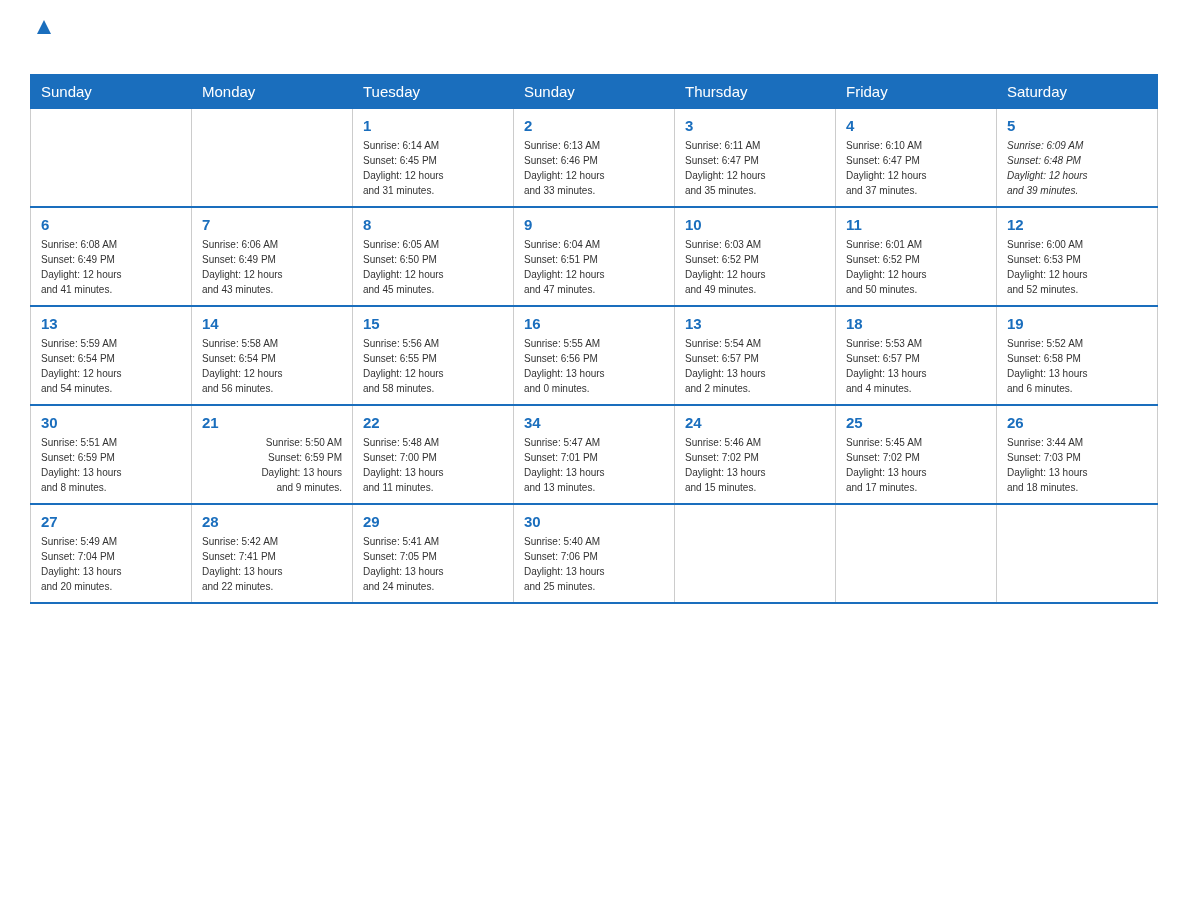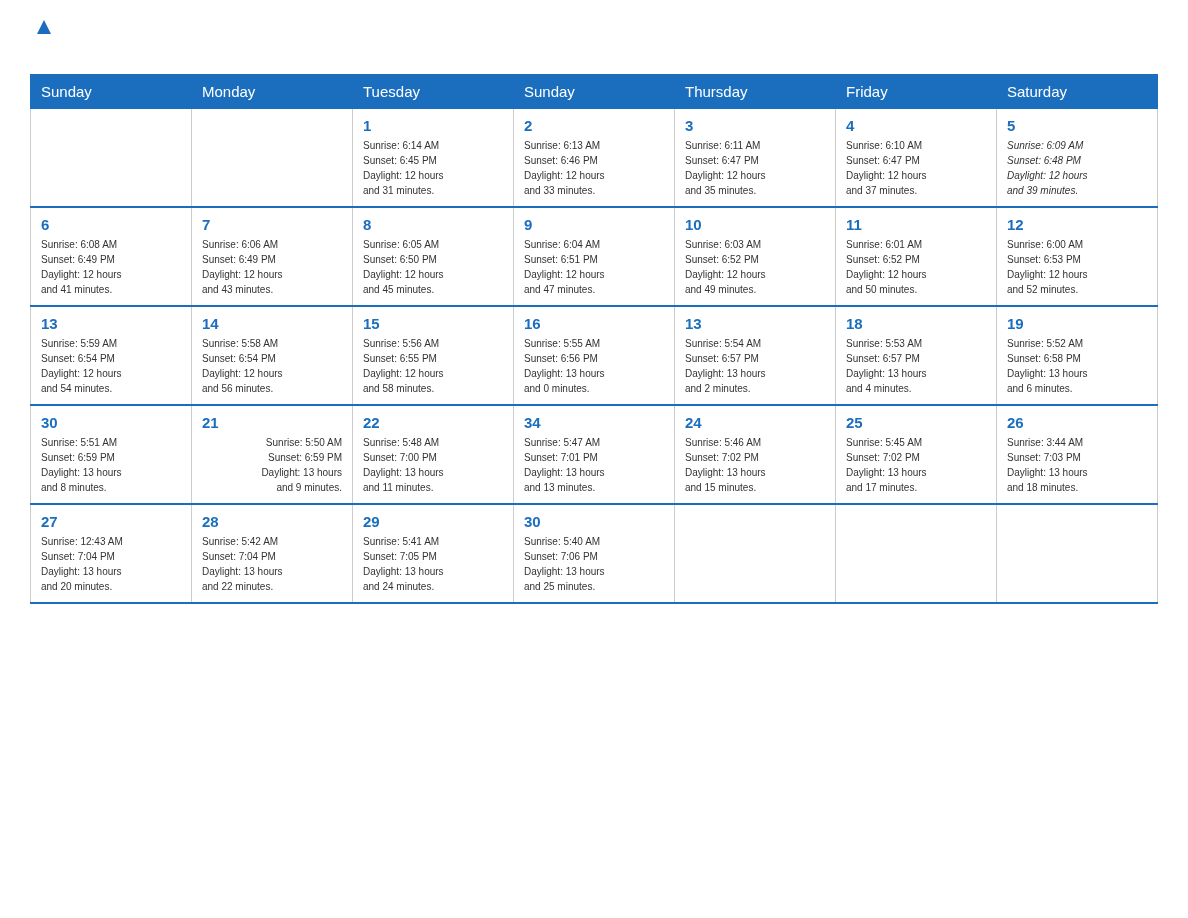--- a/index.html
+++ b/index.html
@@ -302,29 +302,29 @@
           <span class="day-number">26</span>
           <div class="day-info" style="white-space: pre-line;">Sunrise: 3:44 AM
 Sunset: 7:03 PM
 Daylight: 13 hours
 and 18 minutes.</div>
         </td>
       </tr>
       <tr>
         <td>
           <span class="day-number">27</span>
-          <div class="day-info" style="white-space: pre-line;">Sunrise: 12:43 AM
+          <div class="day-info" style="white-space: pre-line;">Sunrise: 5:49 AM
 Sunset: 7:04 PM
 Daylight: 13 hours
 and 20 minutes.</div>
         </td>
         <td>
           <span class="day-number">28</span>
           <div class="day-info" style="white-space: pre-line;">Sunrise: 5:42 AM
-Sunset: 7:04 PM
+Sunset: 7:41 PM
 Daylight: 13 hours
 and 22 minutes.</div>
         </td>
         <td>
           <span class="day-number">29</span>
           <div class="day-info" style="white-space: pre-line;">Sunrise: 5:41 AM
 Sunset: 7:05 PM
 Daylight: 13 hours
 and 24 minutes.</div>
         </td>

